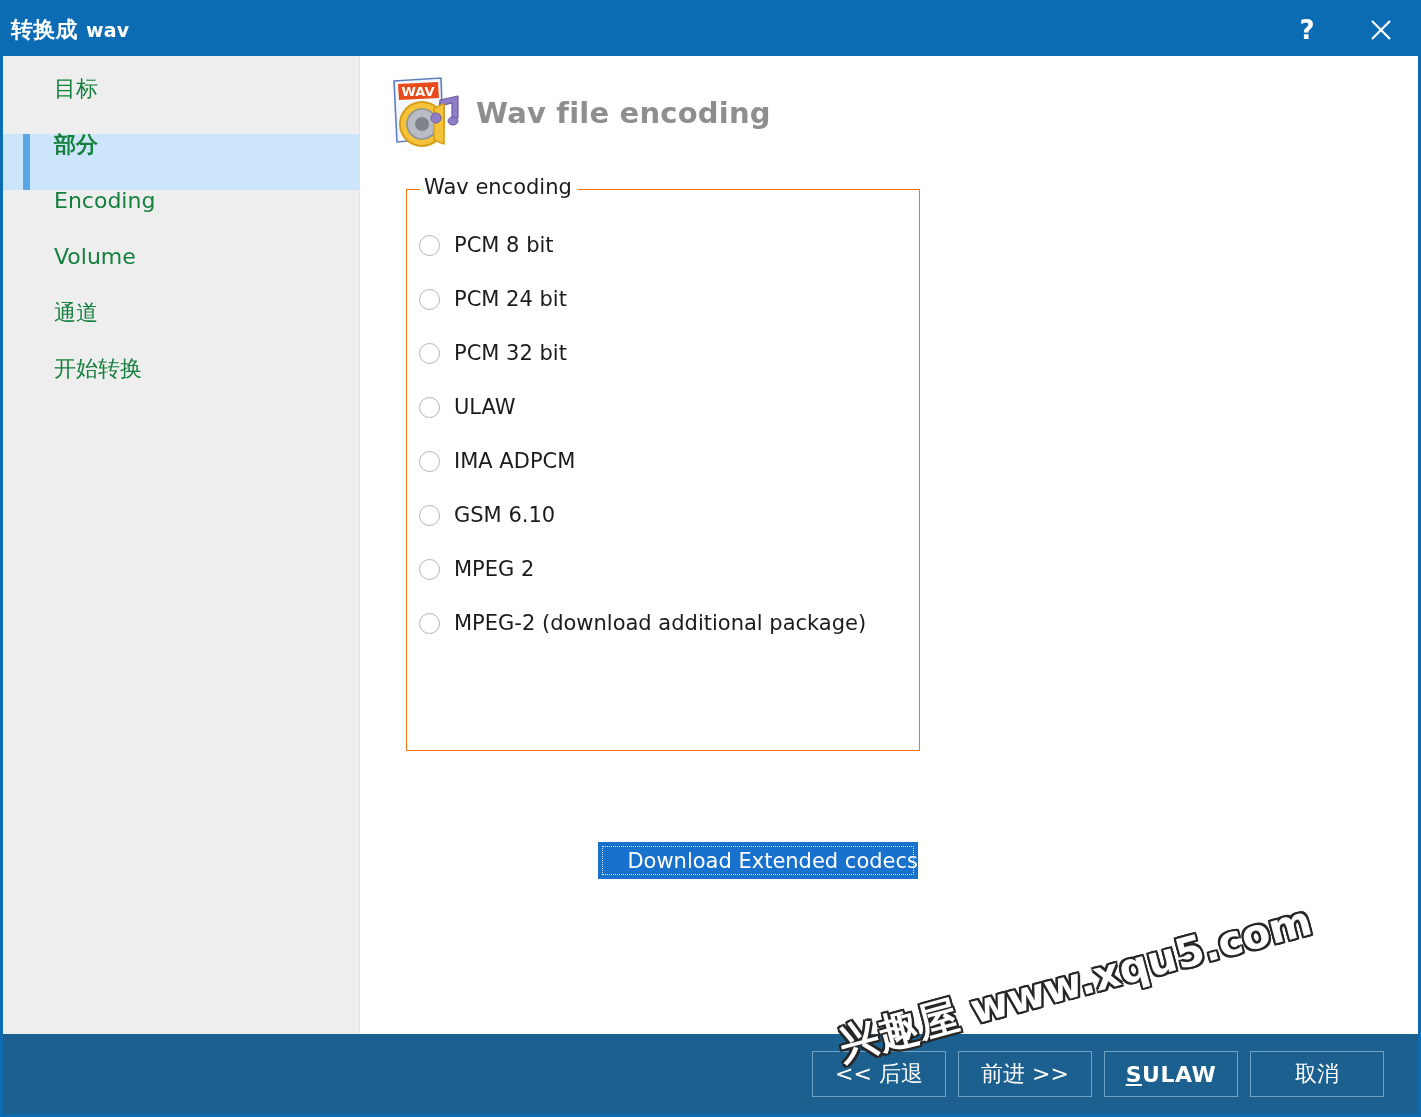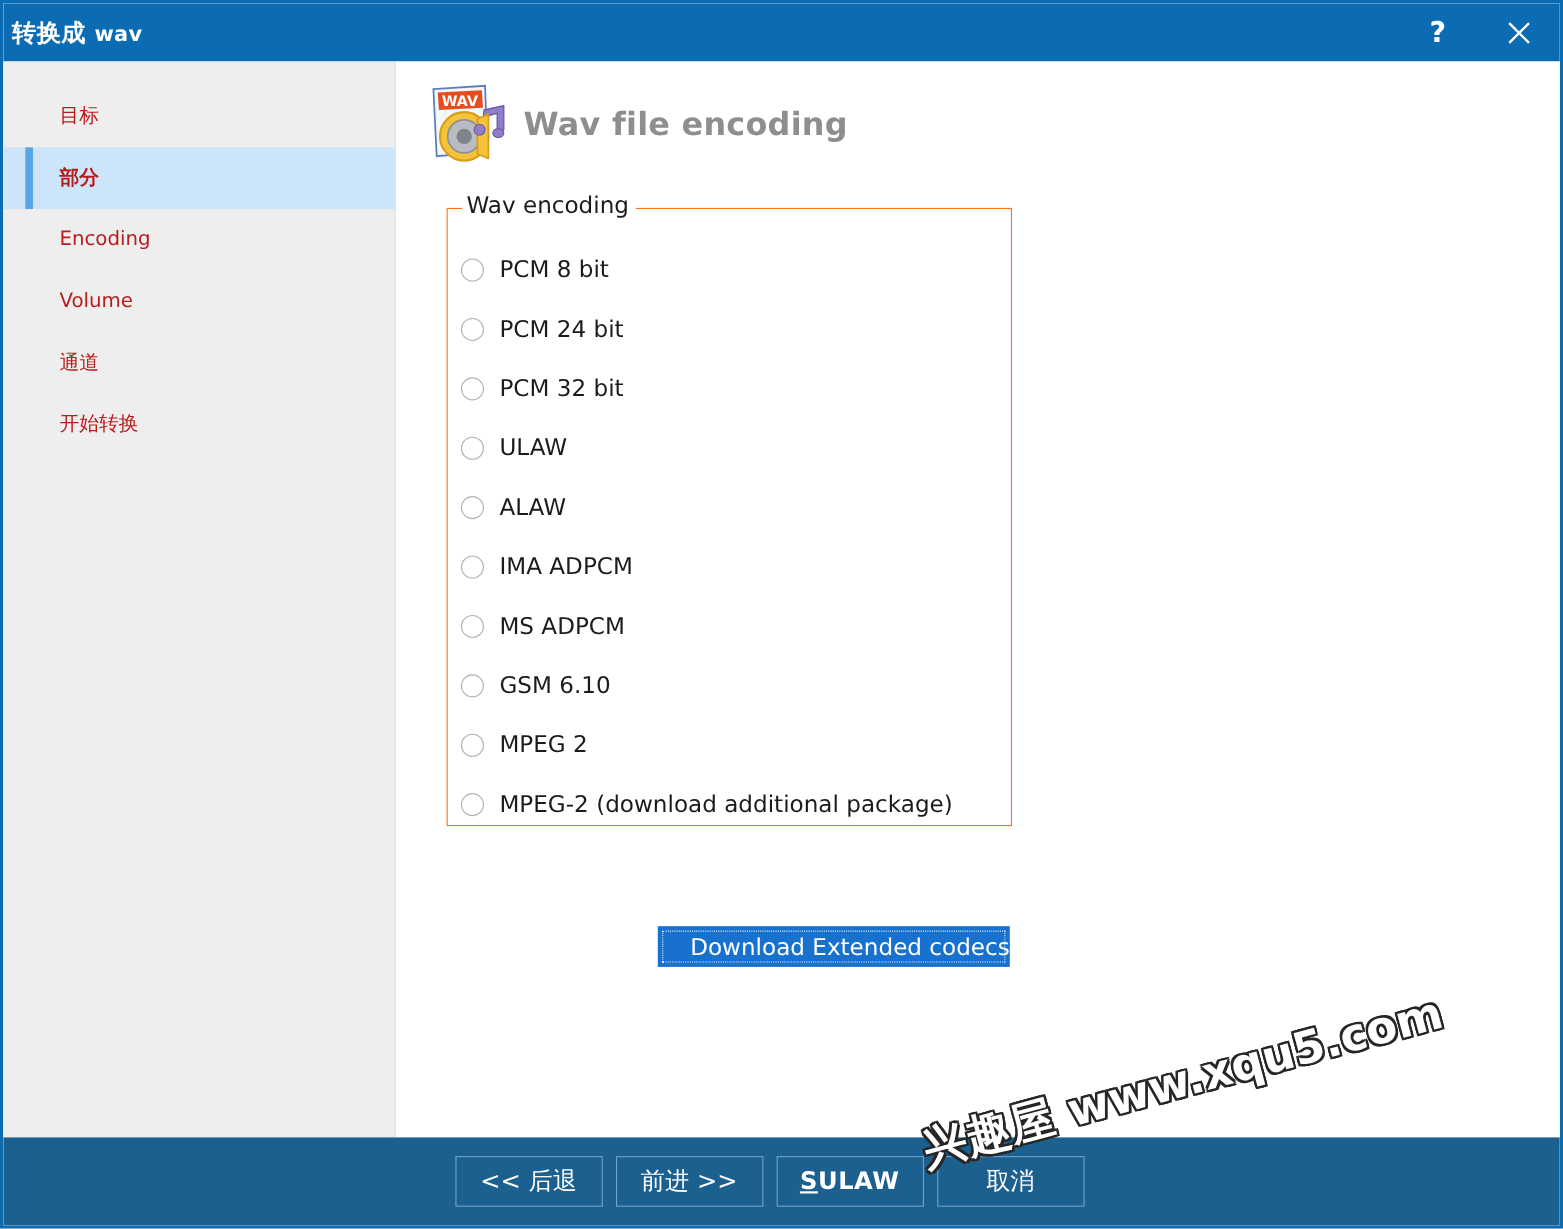--- a/index.html
+++ b/index.html
@@ -73,24 +73,23 @@
     width: 357px;
     background: #eeeeee;
     border-right: 1px solid #e2e2e2;
     padding-top: 22px;
     flex: 0 0 357px;
   }
   .nav-item {
     position: relative;
     height: 56px;
     display: flex;
-    align-items: center;
     padding-left: 51px;
-    font-size: 18px;
-    color: #b91c1c;
+    font-size: 22px;
+    color: #15803d;
     cursor: default;
     white-space: nowrap;
   }
   .nav-item.active {
     background: #cde5fa;
     font-weight: bold;
   }
   .nav-item.active::before {
     content: "";
     position: absolute;
@@ -205,21 +204,21 @@
 
   
   .bottombar {
     position: absolute;
     left: 0; bottom: 0;
     width: 100%;
     height: 80px;
     background: #1c608f;
     display: flex;
     align-items: center;
-    justify-content: center;
+    justify-content: flex-end;
     padding-right: 34px;
   }
   .bottom-btn {
     height: 46px;
     min-width: 134px;
     margin-left: 12px;
     border: 1px solid #6fa3c6;
     background: transparent;
     color: #ffffff;
     font-size: 22px;
@@ -345,34 +344,26 @@
           <div class="radio-row">
             <span class="radio"></span>
             <span class="radio-label">PCM 32 bit</span>
           </div>
 
           <div class="radio-row">
             <span class="radio"></span>
             <span class="radio-label">ULAW</span>
           </div>
 
-          <div class="radio-row">
-            <span class="radio"></span>
-            <span class="radio-label">ALAW</span>
-          </div>
 
           <div class="radio-row">
             <span class="radio"></span>
             <span class="radio-label">IMA ADPCM</span>
           </div>
 
-          <div class="radio-row">
-            <span class="radio"></span>
-            <span class="radio-label">MS ADPCM</span>
-          </div>
 
           <div class="radio-row">
             <span class="radio"></span>
             <span class="radio-label">GSM 6.10</span>
           </div>
 
           <div class="radio-row">
             <span class="radio"></span>
             <span class="radio-label">MPEG 2</span>
           </div>

